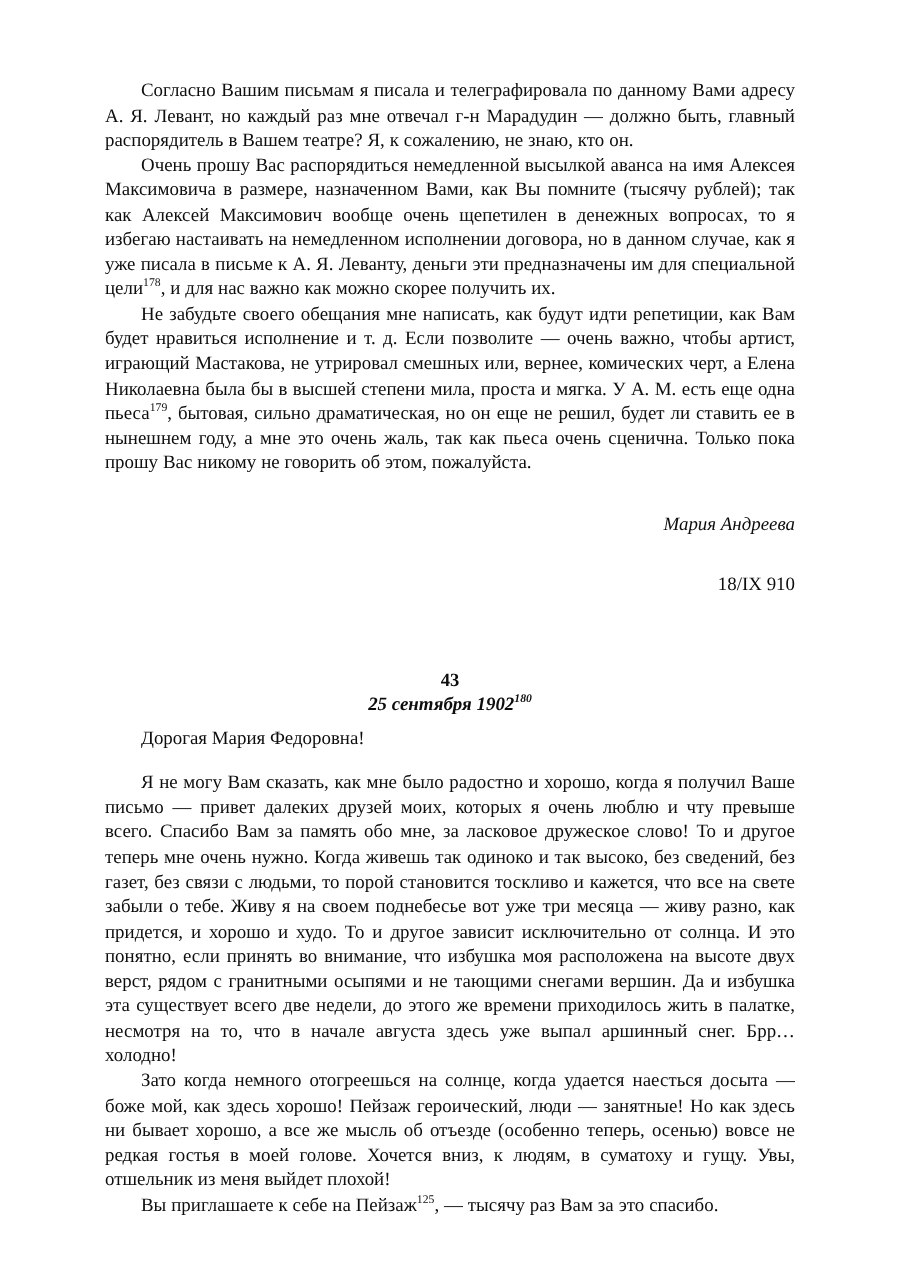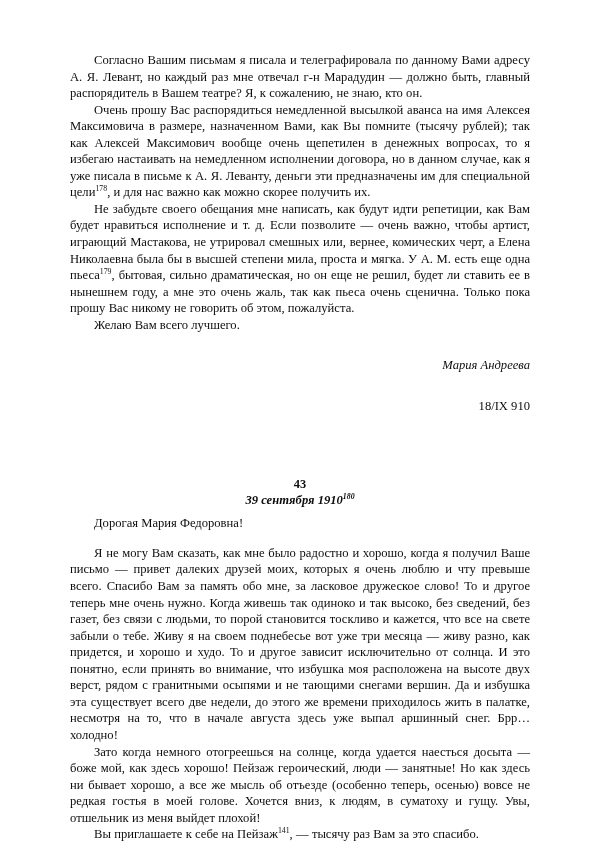--- a/index.html
+++ b/index.html
@@ -55,21 +55,21 @@
   .signature-name {
     font-style: italic;
     display: block;
     margin-top: 24px;
   }
   .signature-date {
     display: block;
     margin-top: 24px;
   }
   .letter-heading {
-    margin-top: 63px;
+    margin-top: 48px;
     text-align: center;
   }
   .letter-number {
     font-weight: bold;
     font-size: 12.4px;
     line-height: 15px;
     display: block;
   }
   .letter-correspondents {
     font-weight: bold;
@@ -98,34 +98,33 @@
 
 <div class="page">
   <div class="content">
 
     <p class="body-par">Согласно Вашим письмам я писала и телеграфировала по данному Вами адресу А. Я. Левант, но каждый раз мне отвечал г-н Марадудин — должно быть, главный распорядитель в Вашем театре? Я, к сожалению, не знаю, кто он.</p>
 
     <p class="body-par"><span>Очень прошу Вас распорядиться немедленной высылкой аванса на имя Алексея Максимовича в размере, назначенном Вами, как Вы помните (тысячу рублей); так как Алексей Максимович вообще очень щепетилен в денежных вопросах, то я избегаю настаивать на немедленном исполнении договора, но в данном случае, как я уже писала в письме к А. Я. Леванту, деньги эти предназначены им для специальной цели</span><sup>178</sup><span>, и для нас важно как можно скорее получить их.</span></p>
 
     <p class="body-par"><span>Не забудьте своего обещания мне написать, как будут идти репетиции, как Вам будет нравиться исполнение и т. д. Если позволите — очень важно, чтобы артист, играющий Мастакова, не утрировал смешных или, вернее, комических черт, а Елена Николаевна была бы в высшей степени мила, проста и мягка. У А. М. есть еще одна пьеса</span><sup>179</sup><span>, бытовая, сильно драматическая, но он еще не решил, будет ли ставить ее в нынешнем году, а мне это очень жаль, так как пьеса очень сценична. Только пока прошу Вас никому не говорить об этом, пожалуйста.</span></p>
 
-    <p class="closing">Желаю Вам всего лучшего.</p>
 
     <div class="signature-block">
       <span class="signature-name">Мария Андреева</span>
       <span class="signature-date">18/IX 910</span>
     </div>
 
     <div class="letter-heading">
       <span class="letter-number">43</span>
-      <span class="letter-date"><span>39 сентября 1910</span><sup>180</sup></span>
+      <span class="letter-date"><span>25 сентября 1902</span><sup>180</sup></span>
     </div>
 
     <p class="salutation">Дорогая Мария Федоровна!</p>
 
     <p class="body-par">Я не могу Вам сказать, как мне было радостно и хорошо, когда я получил Ваше письмо — привет далеких друзей моих, которых я очень люблю и чту превыше всего. Спасибо Вам за память обо мне, за ласковое дружеское слово! То и другое теперь мне очень нужно. Когда живешь так одиноко и так высоко, без сведений, без газет, без связи с людьми, то порой становится тоскливо и кажется, что все на свете забыли о тебе. Живу я на своем поднебесье вот уже три месяца — живу разно, как придется, и хорошо и худо. То и другое зависит исключительно от солнца. И это понятно, если принять во внимание, что избушка моя расположена на высоте двух верст, рядом с гранитными осыпями и не тающими снегами вершин. Да и избушка эта существует всего две недели, до этого же времени приходилось жить в палатке, несмотря на то, что в начале августа здесь уже выпал аршинный снег. Брр… холодно!</p>
 
     <p class="body-par">Зато когда немного отогреешься на солнце, когда удается наесться досыта — боже мой, как здесь хорошо! Пейзаж героический, люди — занятные! Но как здесь ни бывает хорошо, а все же мысль об отъезде (особенно теперь, осенью) вовсе не редкая гостья в моей голове. Хочется вниз, к людям, в суматоху и гущу. Увы, отшельник из меня выйдет плохой!</p>
 
-    <p class="body-par"><span>Вы приглашаете к себе на Пейзаж</span><sup>141</sup><span>, — тысячу раз Вам за это спасибо.</span></p>
+    <p class="body-par"><span>Вы приглашаете к себе на Пейзаж</span><sup>125</sup><span>, — тысячу раз Вам за это спасибо.</span></p>
 
   </div>
 </div>
 
 </body></html>

